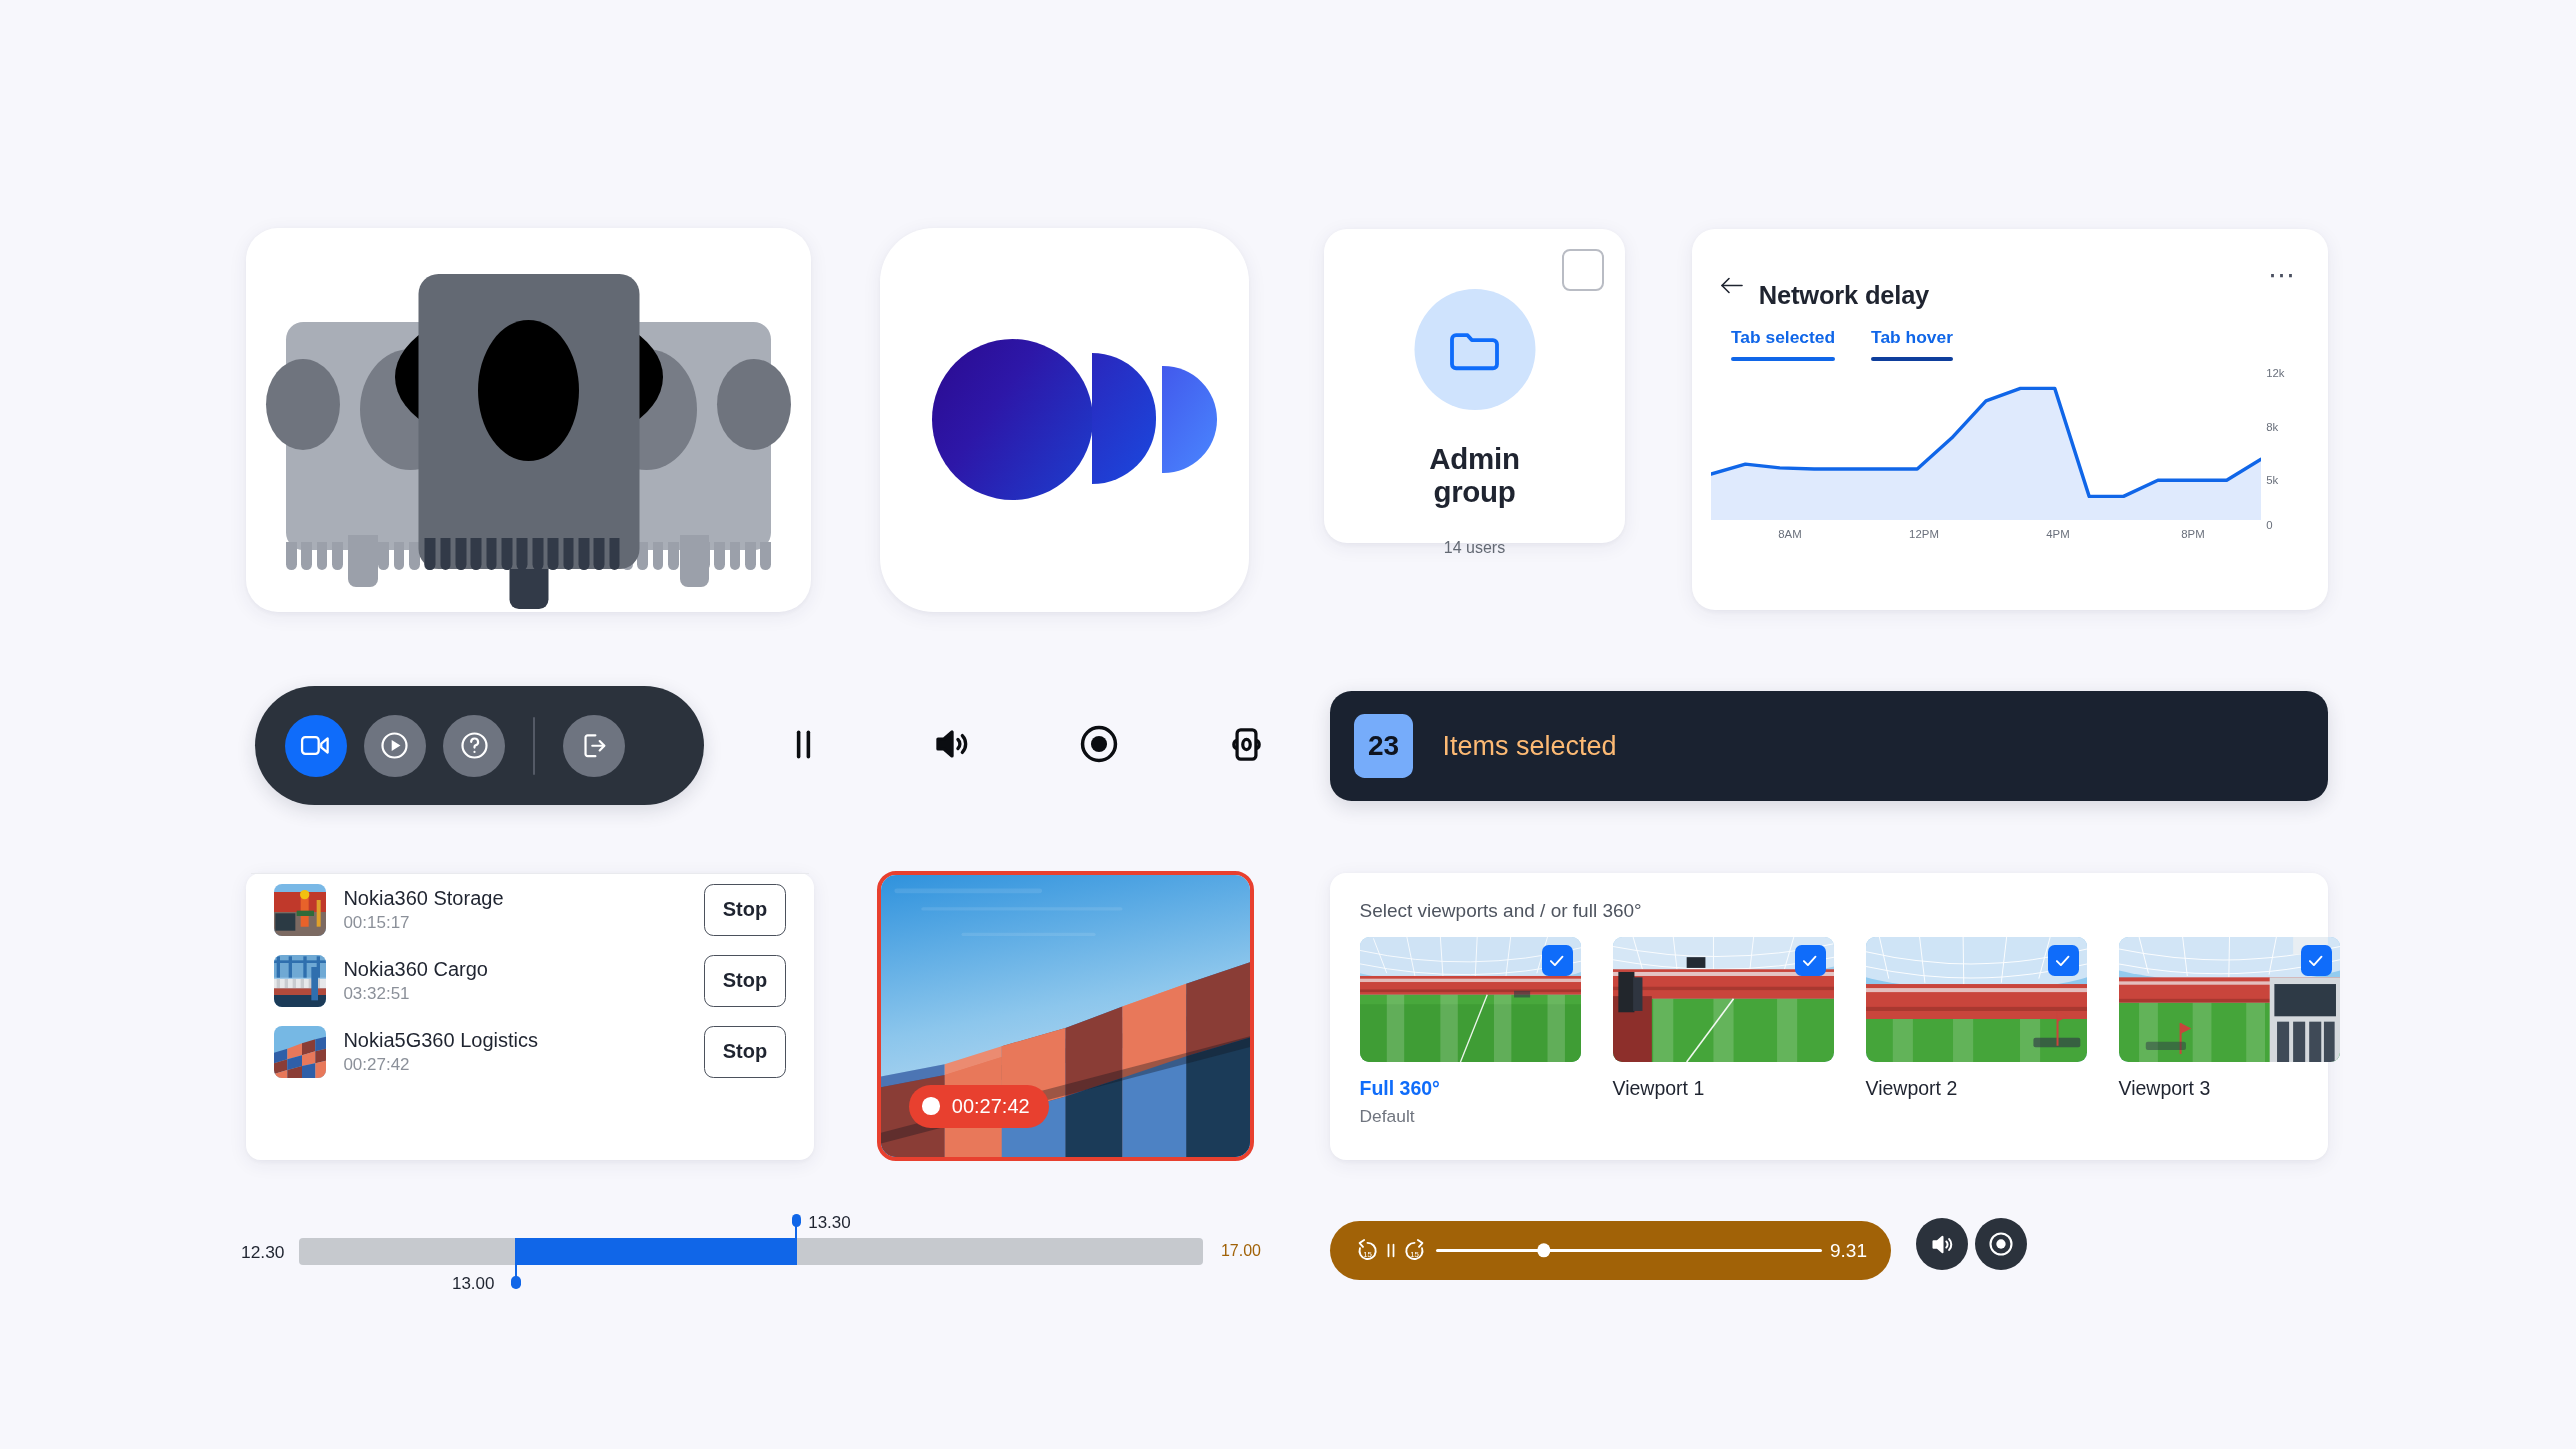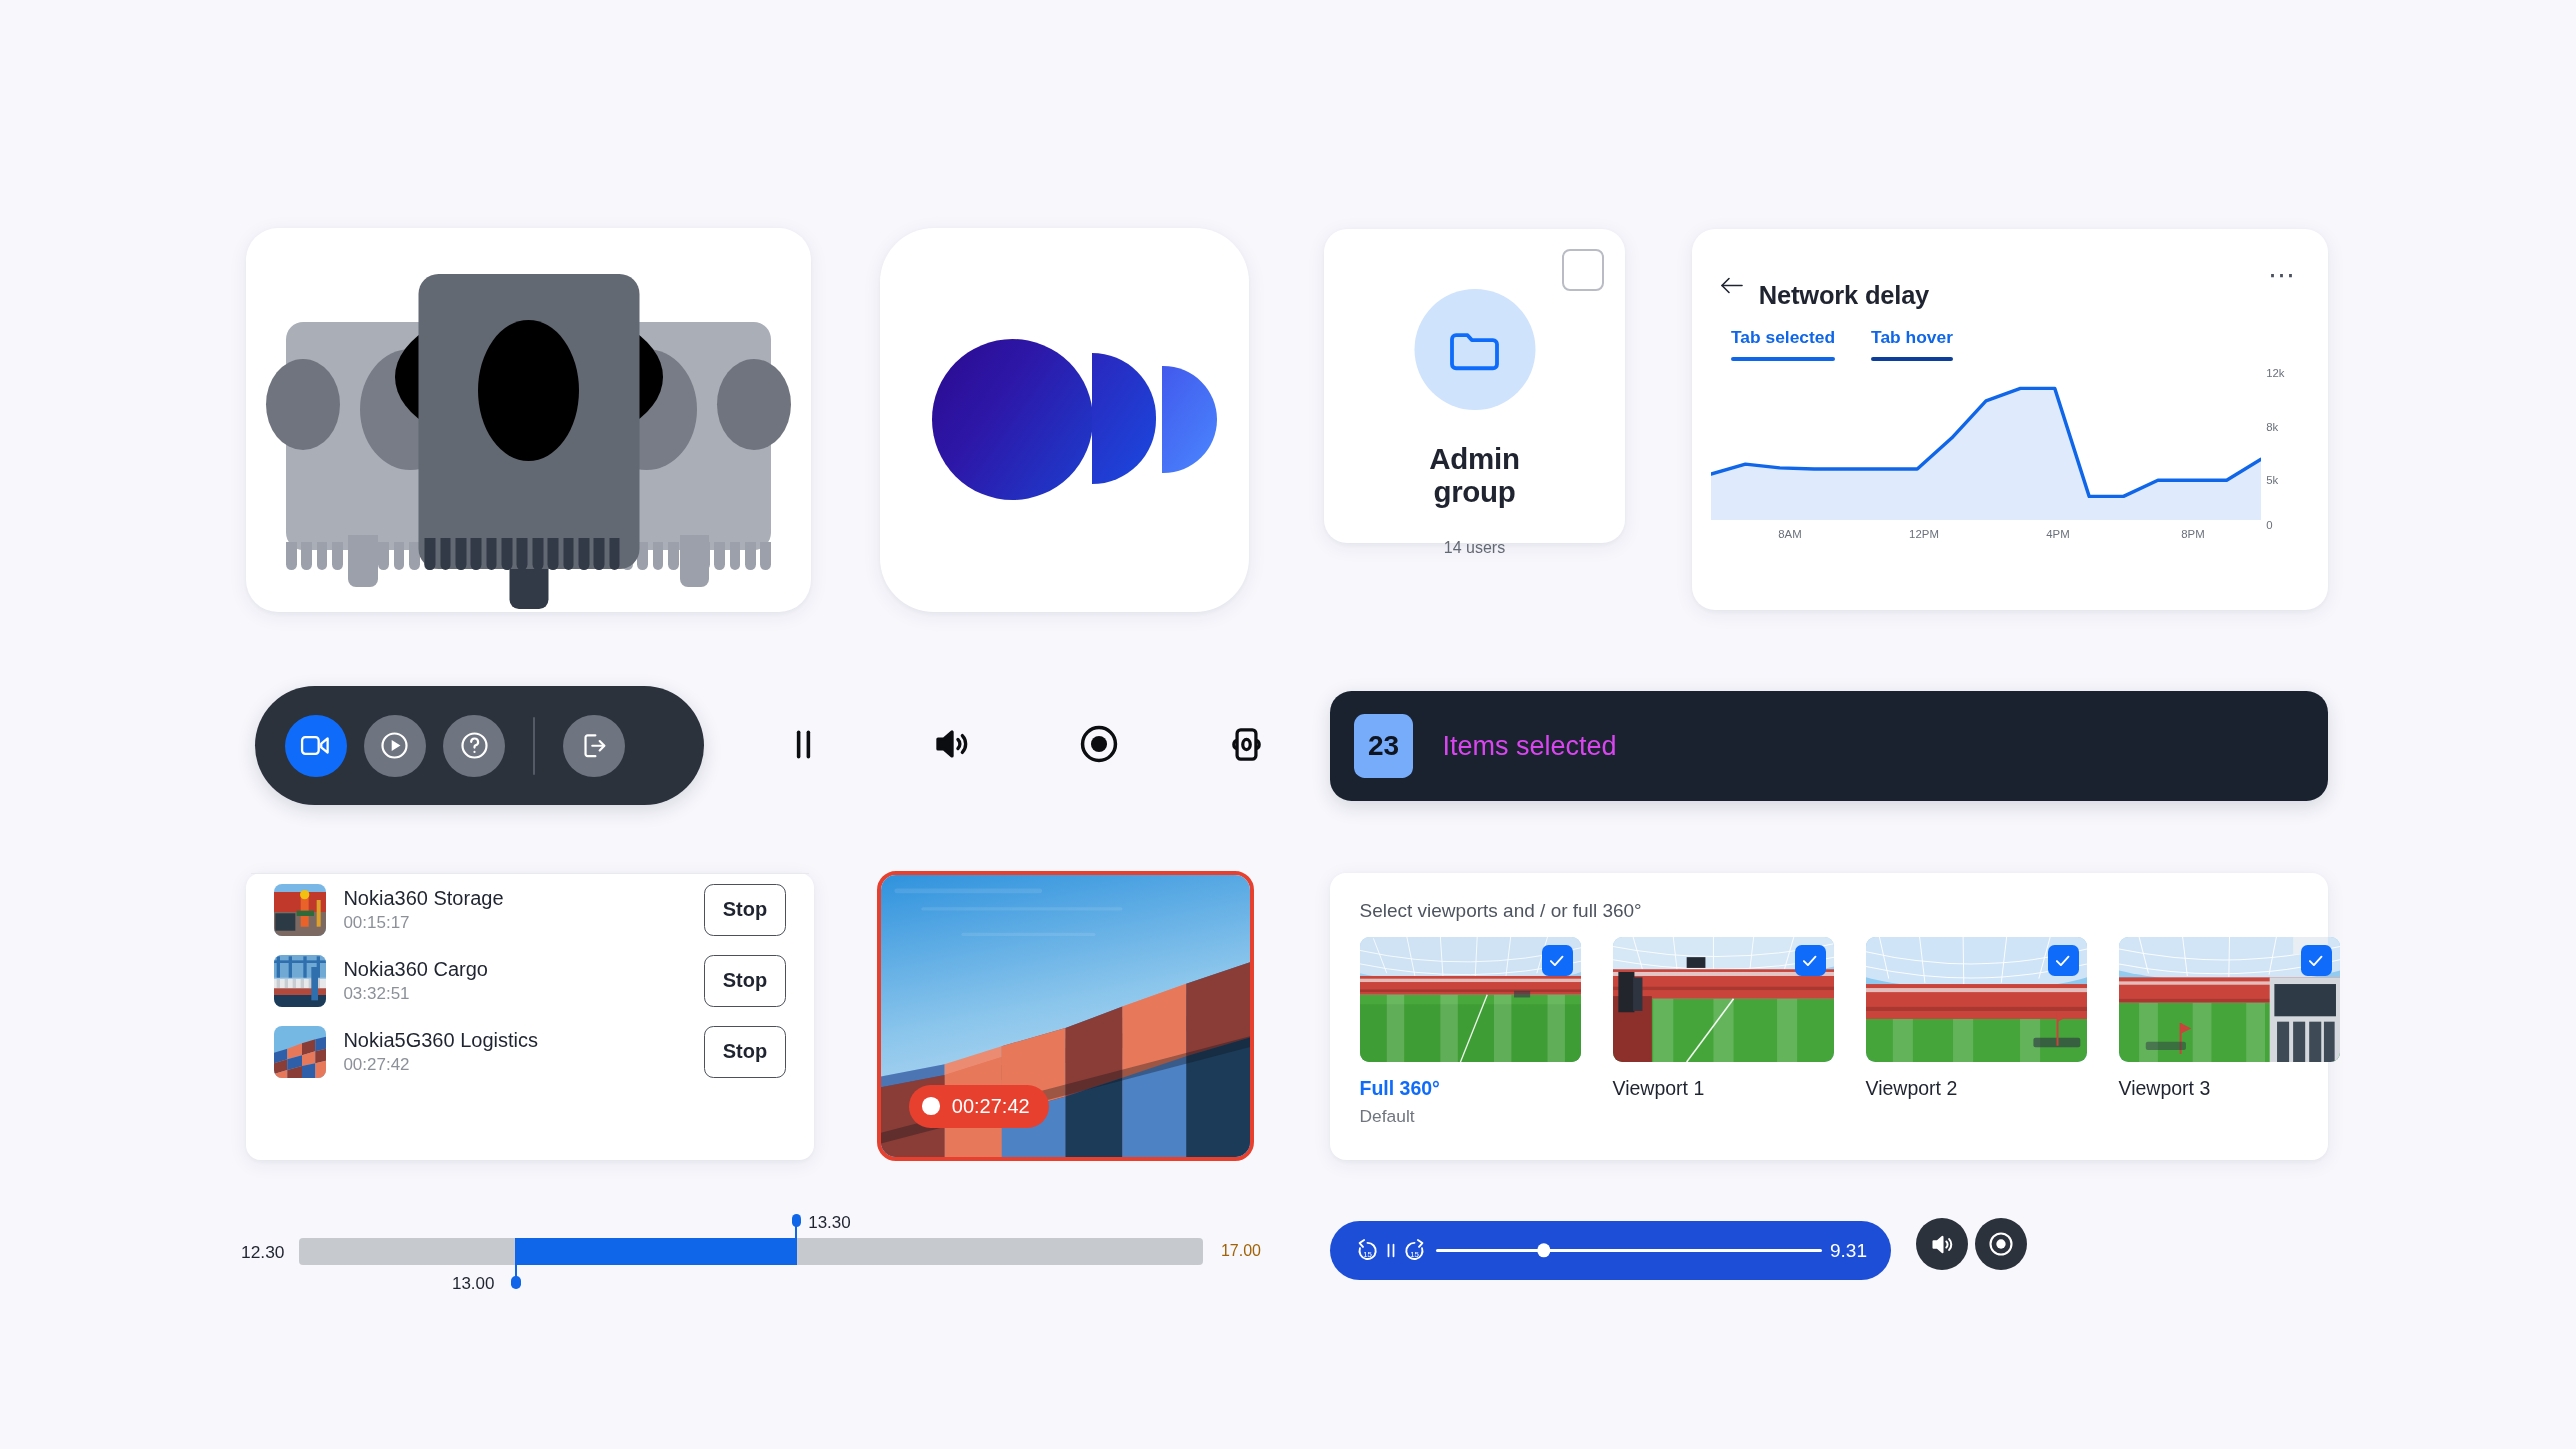--- a/index.html
+++ b/index.html
@@ -100,21 +100,21 @@
   #selection-bar {
     position: absolute; left: 1330px; top: 691px; width: 998px; height: 110px;
     background: #1a2230; border-radius: 21.5px; display: flex; align-items: center;
     padding: 0 24px; box-shadow: 0 5.4px 19px rgba(30,35,60,0.14);
   }
   .sel-count {
     width: 59px; height: 64px; border-radius: 10.7px; background: #76acfa;
     display: flex; align-items: center; justify-content: center;
     font-size: 28px; font-weight: 700; color: #0e1420;
   }
-  .sel-label { margin-left: 29.5px; font-size: 27px; color: #d946ef; }
+  .sel-label { margin-left: 29.5px; font-size: 27px; color: #fdba74; }
   .sel-actions { margin-left: auto; display: flex; align-items: center; gap: 35px; }
   .sel-action { display: flex; flex-direction: column; align-items: center; gap: 6.7px; width: 81px; }
   .sel-action .lbl { font-size: 17.4px; color: #ffffff; }
   .sel-sep { width: 2px; height: 54px; background: #39414f; border-radius: 1.3px; margin-left: 16px; }
   .sel-plus { width: 47px; height: 47px; display: flex; align-items: center; justify-content: center;
      font-size: 36px; color: #3d4553; font-weight: 300; margin-left: 6.7px; }
 
   
   #recordings-card { left: 246px; top: 873px; width: 568px; height: 287px; border-radius: 14.8px; }
   .rec-head { padding: 24px 28px 17.4px; font-size: 21.5px; font-weight: 700; color: #1f2430; }
@@ -162,21 +162,21 @@
   .rs-fill { position: absolute; top: 0; height: 27px; background: #1066e8; }
   .rs-min { position: absolute; left: 0; top: 4px; font-size: 17.4px; color: #1f2430; }
   .rs-max { position: absolute; right: 0; top: 4px; font-size: 16px; color: #a16207; }
   .rs-handle { position: absolute; width: 9.4px; height: 13.4px; border-radius: 4.7px; background: #1066e8; }
   .rs-stem { position: absolute; width: 2px; background: #1066e8; }
   .rs-hlabel { position: absolute; font-size: 17px; color: #1f2430; white-space: nowrap; }
 
   
   #media-player {
     position: absolute; left: 1330px; top: 1221px; width: 561px; height: 59px;
-    background: #1d4ed8; border-radius: 29.5px; display: flex; align-items: center;
+    background: #a16207; border-radius: 29.5px; display: flex; align-items: center;
     padding: 0 24px; 
   }
   .mp-track { position: relative; flex: 1; height: 3.4px; background: #ffffff; border-radius: 2px; margin: 0 8px; }
   .mp-knob { position: absolute; top: 50%; transform: translate(-50%,-50%); width: 13.4px; height: 13.4px; border-radius: 50%; background: #fff; }
   .mp-time { font-size: 19px; color: #fff; }
   .mp-round { position: absolute; width: 52px; height: 52px; border-radius: 50%; background: #2b323c;
      display: flex; align-items: center; justify-content: center; }
 
   svg { display: block; }
 </style>

